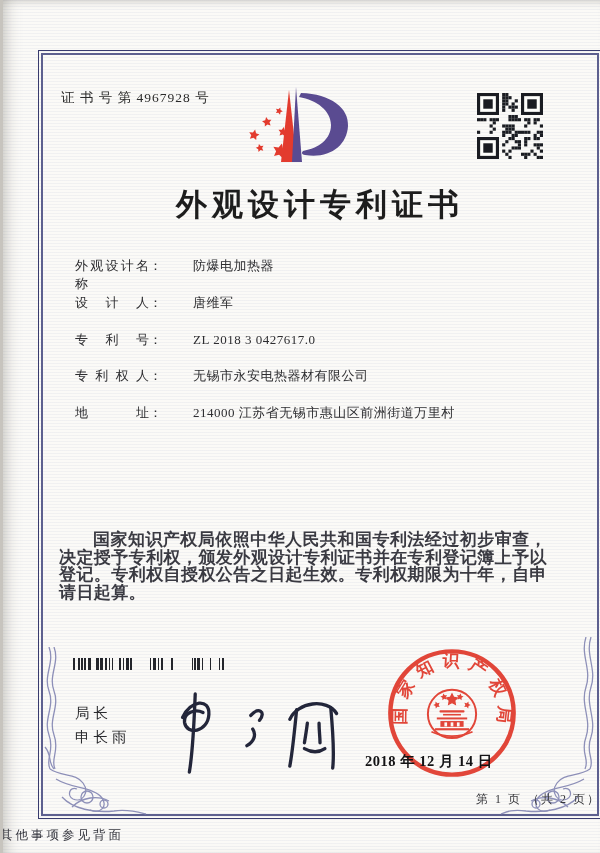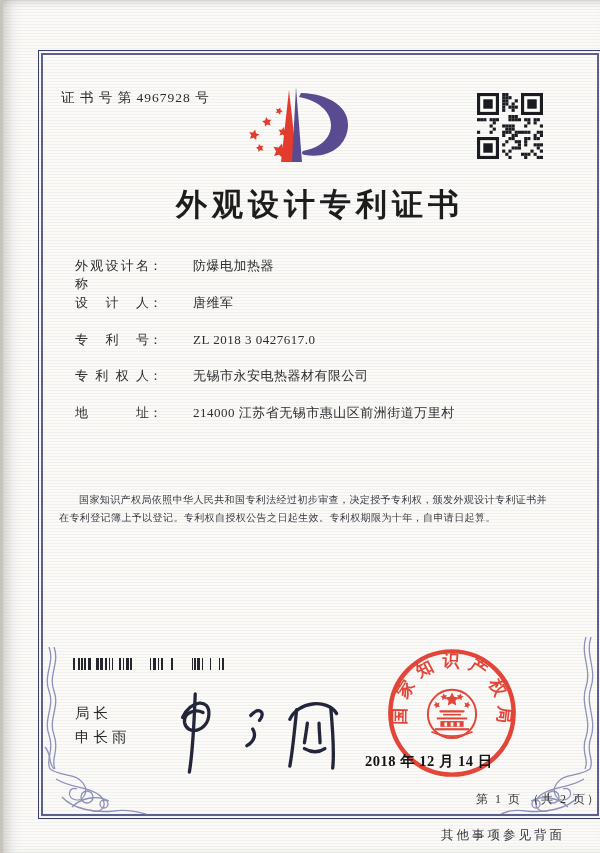--- a/index.html
+++ b/index.html
@@ -44,42 +44,42 @@
   .fields{position:absolute;left:36px;top:206px;right:20px;}
   .frow{height:36.8px;font-size:13px;color:#2d2d30;position:relative;}
   .flabel{
     display:inline-block;width:74px;
     text-align:justify;text-align-last:justify;vertical-align:top;
   }
   .fcolon{display:inline-block;width:15px;}
   .fvalue{letter-spacing:.5px;padding-left:29px;}
   .grant2{position:absolute;left:262px;top:0;}
   .paras{
-    position:absolute;left:20px;top:440px;width:488px;
-    font-size:10px;line-height:17.6px;color:#3a3a42;
-    text-align:justify;letter-spacing:.4px;
+    position:absolute;left:20px;top:480px;width:488px;
+    font-size:17px;line-height:17.6px;color:#3a3a42;
+    text-align:justify;letter-spacing:.4px;font-weight:bold;
   }
   .para{text-indent:2em;margin:0;}
   .barcode{position:absolute;left:34px;top:607px;width:155px;height:12px;}
   .signer{
     position:absolute;left:36px;top:650px;
     font-size:14.5px;letter-spacing:4px;color:#2b2b2e;line-height:24px;
   }
   .signature{position:absolute;left:126px;top:636px;width:195px;height:92px;}
   .seal{position:absolute;left:346px;top:595px;width:134px;height:134px;}
   .seal-date{
     position:absolute;left:326px;top:701px;
     font-size:14.5px;font-weight:600;letter-spacing:.5px;color:#131315;
   }
   .page-info{
     position:absolute;left:0;right:0;bottom:10px;text-align:right;
     font-size:12px;letter-spacing:2px;color:#38383c;
   }
   .back-note{
-    position:absolute;left:0;top:827px;width:565px;text-align:right;
+    position:absolute;left:0;top:827px;width:565px;text-align:left;
     font-size:12.5px;letter-spacing:3px;color:#33343c;
   }
   .orn{position:absolute;bottom:3px;opacity:.85;}
   .orn-left{left:3px;width:105px;height:168px;}
   .orn-right{right:3px;width:98px;height:178px;transform:scaleX(-1);}
   svg{display:block;}
 </style>
 </head>
 <body>
 

